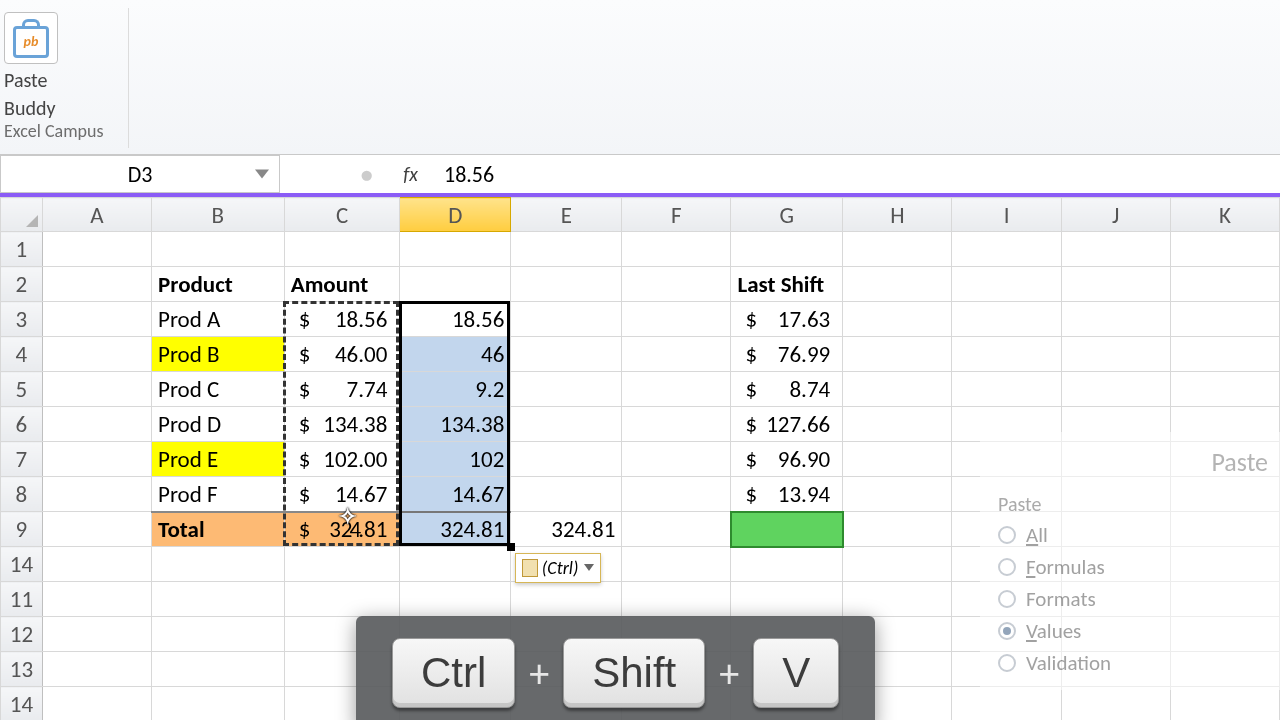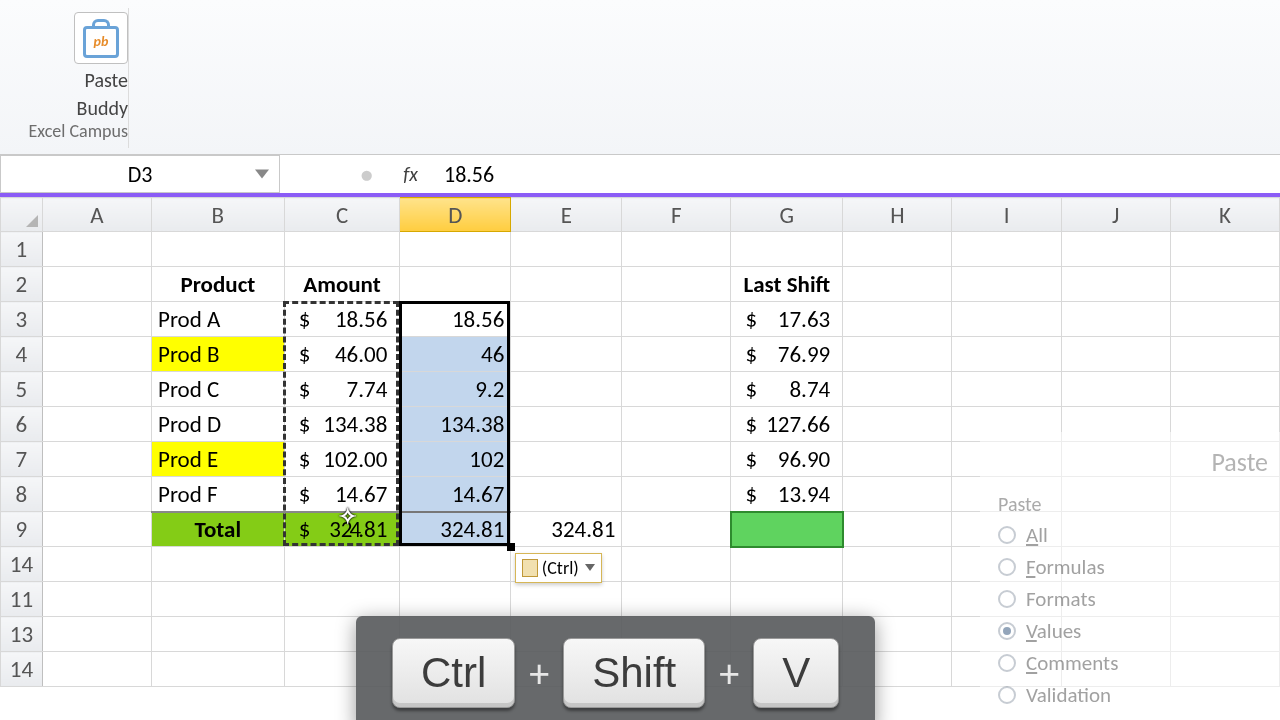--- a/index.html
+++ b/index.html
@@ -1,19 +1,19 @@
 <!DOCTYPE html>
 <html><head>
 <meta charset="utf-8">
 <style>
   * { box-sizing: border-box; margin: 0; padding: 0; font-family: Calibri, Arial, sans-serif; }
   body { background: #fff; width: 1280px; height: 720px; overflow: hidden; position: relative; }
 
   .ribbon { height: 155px; background: linear-gradient(#fbfcfd,#f3f5f8); border-bottom: 1px solid #c9c9c9; padding: 8px 4px 0; }
-  .ribbon-group { width: 125px; text-align: center; border-right: 1px solid #dcdcdc; height: 140px; display: flex; flex-direction: column; align-items: flex-end; }
+  .ribbon-group { width: 125px; text-align: center; border-right: 1px solid #dcdcdc; height: 140px; display: flex; flex-direction: column; align-items: flex-start; }
   .icon-box { width: 54px; height: 58px; background: #fff; border: 1px solid #c0c0c0; border-radius: 4px; display: flex; flex-direction: column; align-items: center; justify-content: center; margin-top: 4px; }
   .clip-top { width: 18px; height: 10px; background: #fff; border: 3px solid #6aa3d8; border-bottom: none; border-radius: 6px 6px 0 0; margin-bottom: -3px; }
   .clip-board { width: 36px; height: 32px; border: 3px solid #6aa3d8; border-radius: 4px; display: flex; align-items: center; justify-content: center; color: #e78c2a; font-weight: bold; font-style: italic; font-size: 14px; }
   .ribbon-lbl { font-size: 20px; color: #444; margin-top: 4px; }
   .ribbon-sub { font-size: 18px; color: #6d6d6d; margin-top: auto; padding-bottom: 6px; }
 
   .fbar { height: 42px; display: flex; align-items: stretch; border-bottom: 4px solid #8b5cf6; font-size: 22px; background:#fff; }
   .namebox { width: 280px; border: 1px solid #c9c9c9; display:flex; align-items:center; justify-content:center; position:relative; }
   .namebox-arrow { position:absolute; right:10px; top:50%; transform:translateY(-50%); width:0;height:0;border-left:7px solid transparent;border-right:7px solid transparent;border-top:9px solid #888; }
   .fx-btns { width: 150px; display:flex; align-items:center; justify-content:flex-end; padding-right:12px; color:#999; }
@@ -23,24 +23,24 @@
   .sheet { position: relative; }
   table.grid { border-collapse: collapse; table-layout: fixed; }
   table.grid th, table.grid td { border: 1px solid #d8d8d8; font-size: 23px; height:35px; }
   table.grid th { background: linear-gradient(#f5f6f8,#e9ebee); color:#555; font-weight:normal; height:34px; }
   .rowhdr { width:42px; background: linear-gradient(#f5f6f8,#e9ebee); text-align:center; color:#555; font-size:20px; border-right:1px solid #bfbfbf!important; }
   .corner { width:42px; background: linear-gradient(#f5f6f8,#e9ebee); position:relative; }
   .corner::after{content:'';position:absolute;right:4px;bottom:4px;width:0;height:0;border-left:12px solid transparent;border-bottom:12px solid #b5b5b5;}
   th.col-active { background: linear-gradient(#ffe38a,#ffcd3f)!important; color:#7a5b00; border:1px solid #d6a800!important; }
   td { padding: 0 6px; vertical-align: middle; }
   .tl { text-align:left; } .tr { text-align:right; }
-  .bld { font-weight:normal;text-align:center; }
+  .bld { font-weight:normal; }
   .hl-yellow { background:#ffff00; }
   .sel-blue { background:#c2d6ed; }
-  .total-row { background:#84cc16; border-top:2px solid #888!important; }
+  .total-row { background:#fdba74; border-top:2px solid #888!important; }
   .green { background:#5fd35f; border:2px solid #2e8b2e!important; }
   .curr { display:flex; justify-content:space-between; padding:0 6px 0 8px; }
 
   
   .ants { position:absolute; border:3px dashed #333; pointer-events:none; }
   .dest-border { position:absolute; border:3px solid #000; pointer-events:none; }
   .dest-handle { position:absolute; width:8px;height:8px;background:#000; }
 
   
   .paste-opt { position:absolute; background:#fff; border:1px solid #d6b656; box-shadow:0 2px 4px rgba(0,0,0,.2); display:flex;align-items:center; padding:3px 6px; font-size:18px; gap:4px; }
@@ -337,20 +337,34 @@
           <td id="c_D11"></td>
           <td id="c_E11"></td>
           <td id="c_F11"></td>
           <td id="c_G11"></td>
           <td id="c_H11"></td>
           <td id="c_I11"></td>
           <td id="c_J11"></td>
           <td id="c_K11"></td>
         </tr>
         <tr>
+          <td class="rowhdr">12</td>
+          <td id="c_A12"></td>
+          <td id="c_B12"></td>
+          <td id="c_C12"></td>
+          <td id="c_D12"></td>
+          <td id="c_E12"></td>
+          <td id="c_F12"></td>
+          <td id="c_G12"></td>
+          <td id="c_H12"></td>
+          <td id="c_I12"></td>
+          <td id="c_J12"></td>
+          <td id="c_K12"></td>
+        </tr>
+        <tr>
           <td class="rowhdr">13</td>
           <td id="c_A13"></td>
           <td id="c_B13"></td>
           <td id="c_C13"></td>
           <td id="c_D13"></td>
           <td id="c_E13"></td>
           <td id="c_F13"></td>
           <td id="c_G13"></td>
           <td id="c_H13"></td>
           <td id="c_I13"></td>
@@ -374,21 +388,21 @@
       </tbody>
     </table>
 
 <div class="ants" id="ants" style="left: 283.203px; top: 103.5px; width: 115.609px; height: 245px;"></div>
 
 <div class="dest-border" id="dest" style="left: 398.812px; top: 103.5px; width: 111px; height: 245px;"></div>
 <div class="dest-handle" id="desthandle" style="left: 506.812px; top: 345.5px;"></div>
 
 <div class="cursor-plus" id="cursplus" style="left: 347.788px; top: 318.5px;">✧</div>
 
-<div class="paste-opt" id="pasteopt" style="left: 514.812px; top: 355.5px;">
+<div class="paste-opt" id="pasteopt" style="left: 514.812px; top: 355.5px; font-style: italic;">
   <span class="tiny-clip"></span>
   <span>(Ctrl)</span>
   <span class="drop"></span>
 </div>
 
 <div class="kbd-overlay" id="kbd" style="left: 356px; top: 419px;">
   <div class="key">Ctrl</div>
   <div class="plus">+</div>
   <div class="key">Shift</div>
   <div class="plus">+</div>
@@ -410,22 +424,18 @@
         <div class="radio-row">
           <span class="radio "></span>
           <span>Formats</span>
         </div>
         <div class="radio-row">
           <span class="radio on"></span>
           <span><span class="u-mid">V</span>alues</span>
         </div>
         <div class="radio-row">
           <span class="radio "></span>
-          <span><span class="u-mid">C</span>omments</span>
-        </div>
-        <div class="radio-row">
-          <span class="radio "></span>
           <span>Validation</span>
         </div>
       </div>
 </div>
 
 </div>
 
 </body></html>

